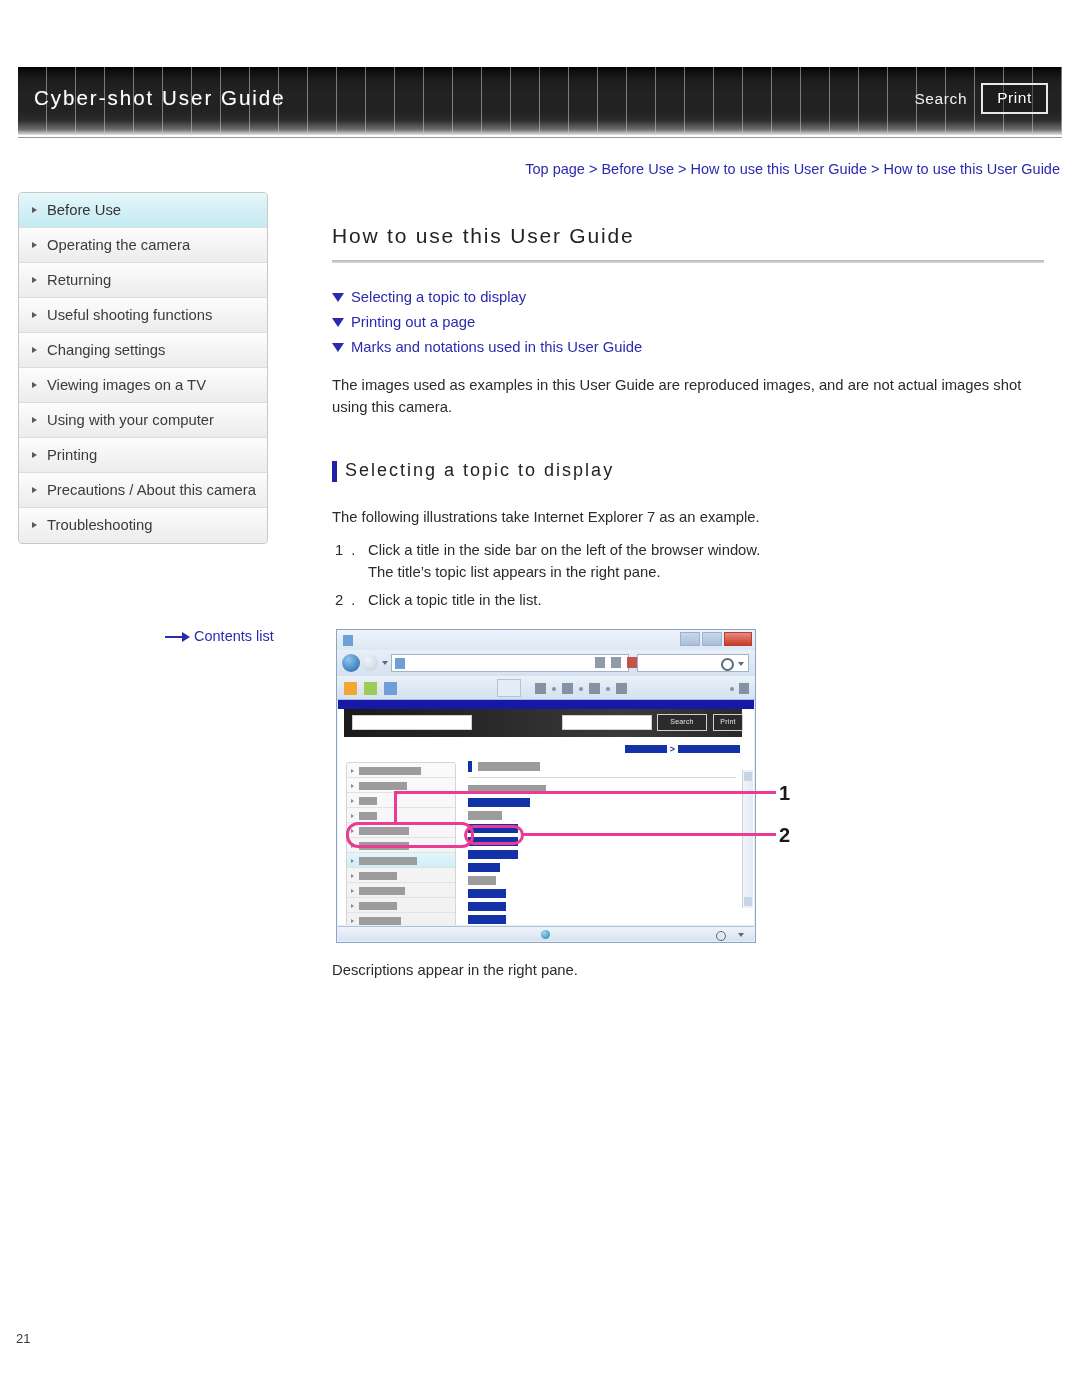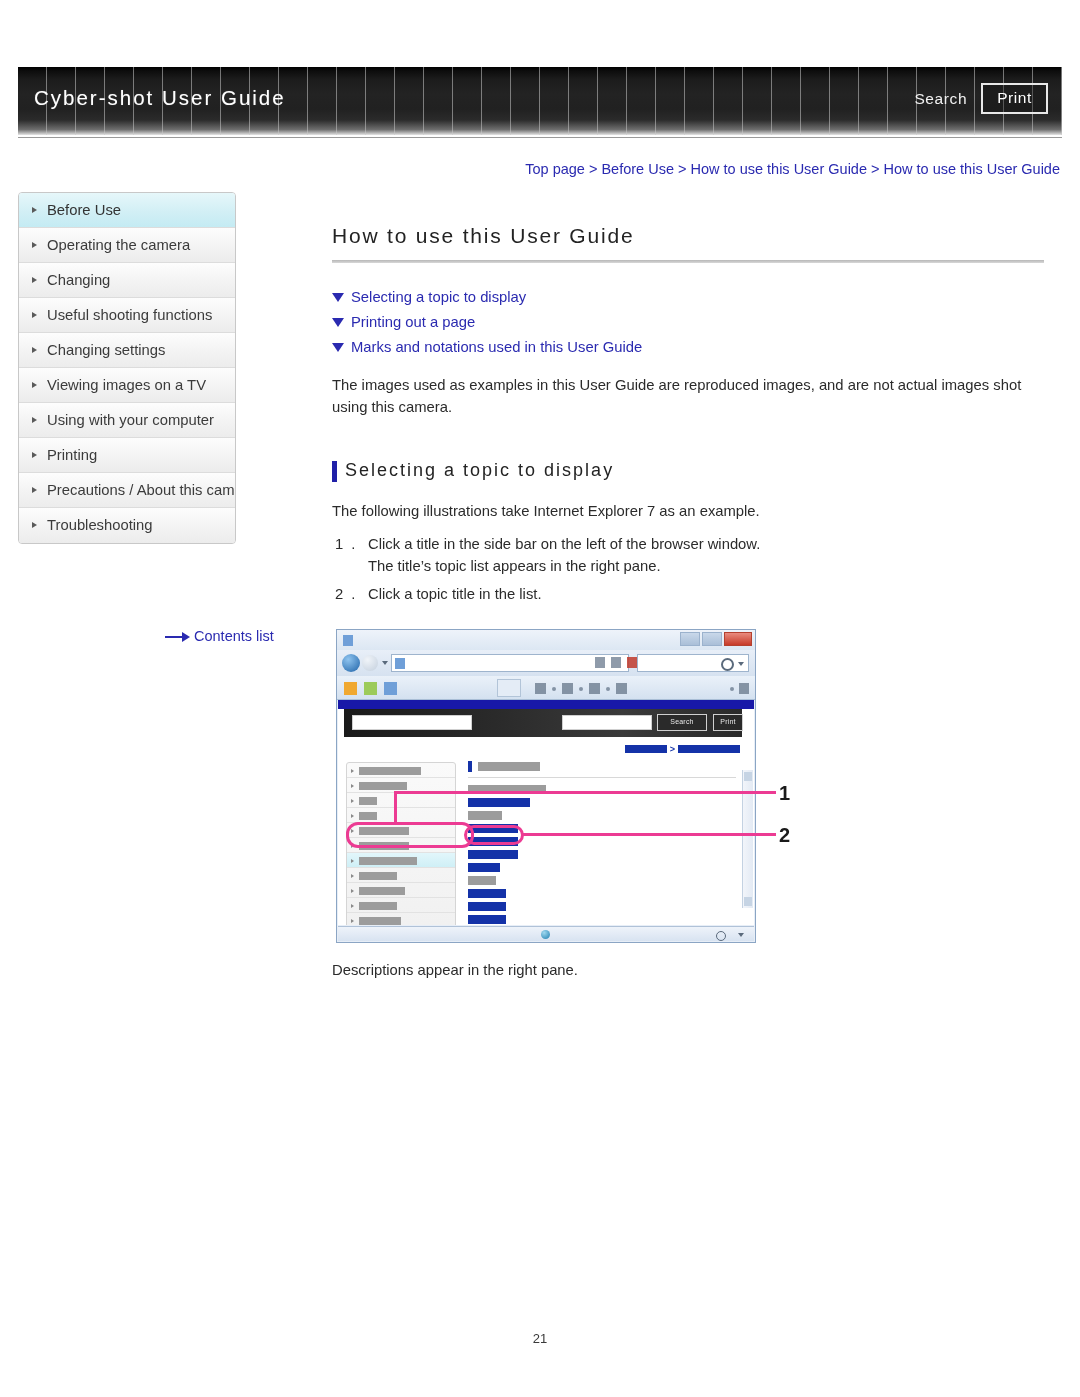--- a/index.html
+++ b/index.html
@@ -107,21 +107,21 @@
     font-size: 14.5px;
     color: #2a2ab0;
     white-space: nowrap;
   }
 
   
   .sidebar {
     position: absolute;
     left: 18px;
     top: 192px;
-    width: 218px;
+    width: 250px;
     border: 1px solid #c8c8c8;
     border-radius: 4px;
     background: #ffffff;
     overflow: hidden;
     box-sizing: border-box;
   }
   .side-item {
     position: relative;
     height: 35px;
     line-height: 35px;
@@ -236,21 +236,21 @@
     white-space: nowrap;
   }
   .section-head:before {
     content: "";
     position: absolute;
     left: 0; top: 1px;
     width: 5px; height: 21px;
     background: #2020a8;
   }
   .lead-text {
-    margin-top: 22px;
+    margin-top: 28px;
     font-size: 14.8px;
     color: #2b2b2b;
   }
   .steps {
     margin-top: 14px;
   }
   .step {
     position: relative;
     padding-left: 36px;
     font-size: 14.8px;
@@ -454,23 +454,23 @@
   .num-label {
     position:absolute;
     font-size: 20px;
     font-weight: bold;
     color: #1a1a1a;
     font-family: "Liberation Sans", sans-serif;
   }
 
   
   .page-num {
-    position:absolute; left:0; right:0;
+    position:absolute; left:16px; right:0;
     top: 1331px;
-    text-align:center;
+    text-align:left;
     font-size: 13px;
     color: #3a3a3a;
   }
 </style>
 </head>
 <body>
 
 <div class="header-wrap">
   <div class="header-bar">
     <div class="header-stripes"></div>
@@ -481,21 +481,21 @@
     </div>
   </div>
   <div class="header-underline"></div>
 </div>
 
 <div class="breadcrumb">Top page &gt; Before Use &gt; How to use this User Guide &gt; How to use this User Guide</div>
 
 <div class="sidebar" id="sidebar">
     <div class="side-item active"><span class="bullet"></span><span>Before Use</span></div>
     <div class="side-item"><span class="bullet"></span><span>Operating the camera</span></div>
-    <div class="side-item"><span class="bullet"></span><span>Changing</span></div>
+    <div class="side-item"><span class="bullet"></span><span>Returning</span></div>
     <div class="side-item"><span class="bullet"></span><span>Useful shooting functions</span></div>
     <div class="side-item"><span class="bullet"></span><span>Changing settings</span></div>
     <div class="side-item"><span class="bullet"></span><span>Viewing images on a TV</span></div>
     <div class="side-item"><span class="bullet"></span><span>Using with your computer</span></div>
     <div class="side-item"><span class="bullet"></span><span>Printing</span></div>
     <div class="side-item"><span class="bullet"></span><span>Precautions / About this camera</span></div>
     <div class="side-item"><span class="bullet"></span><span>Troubleshooting</span></div>
   </div>
 <div class="contents-link">
   <span class="arrow"></span><span>Contents list</span>

